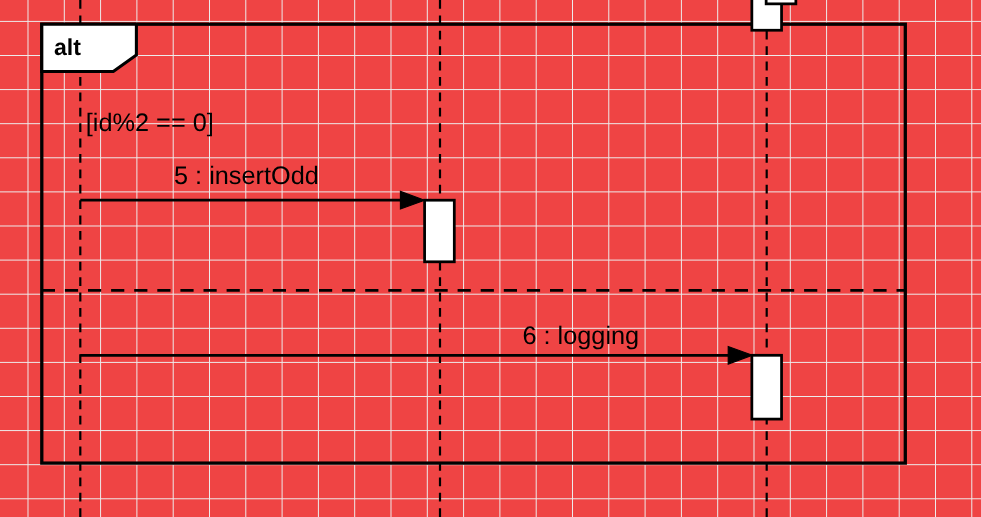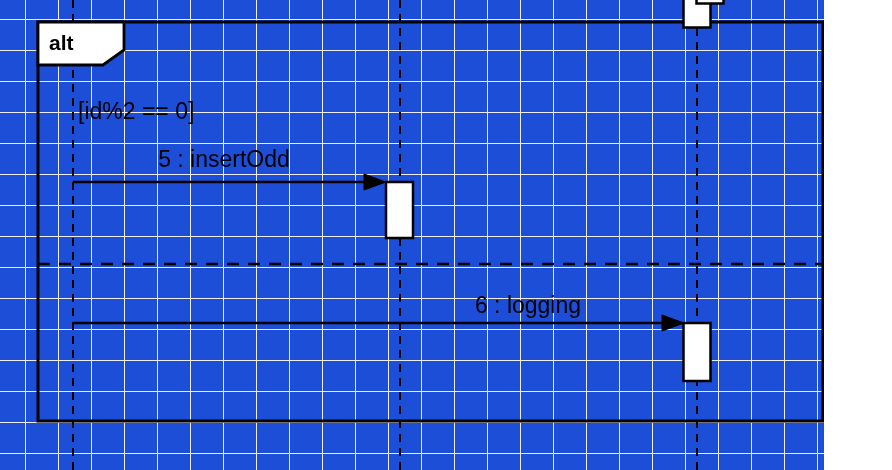--- a/index.html
+++ b/index.html
@@ -3,24 +3,24 @@
 <meta charset="utf-8">
 <style>
   html, body {
     margin: 0;
     padding: 0;
     background: #ffffff;
     font-family: "Liberation Sans", "DejaVu Sans", sans-serif;
   }
   #canvas {
     position: relative;
-    width: 824px;
+    width: 892px;
     height: 470px;
     overflow: hidden;
-    background-color: #1d4ed8;
+    background-color: #ef4444;
   }
   #grid {
     position: absolute;
     inset: 0;
     background-image:
       linear-gradient(to right, #ededed 1px, transparent 1px),
       linear-gradient(to bottom, #ededed 1px, transparent 1px);
     background-size: 33px 31px;
     background-position: 25px 19px;
   }

